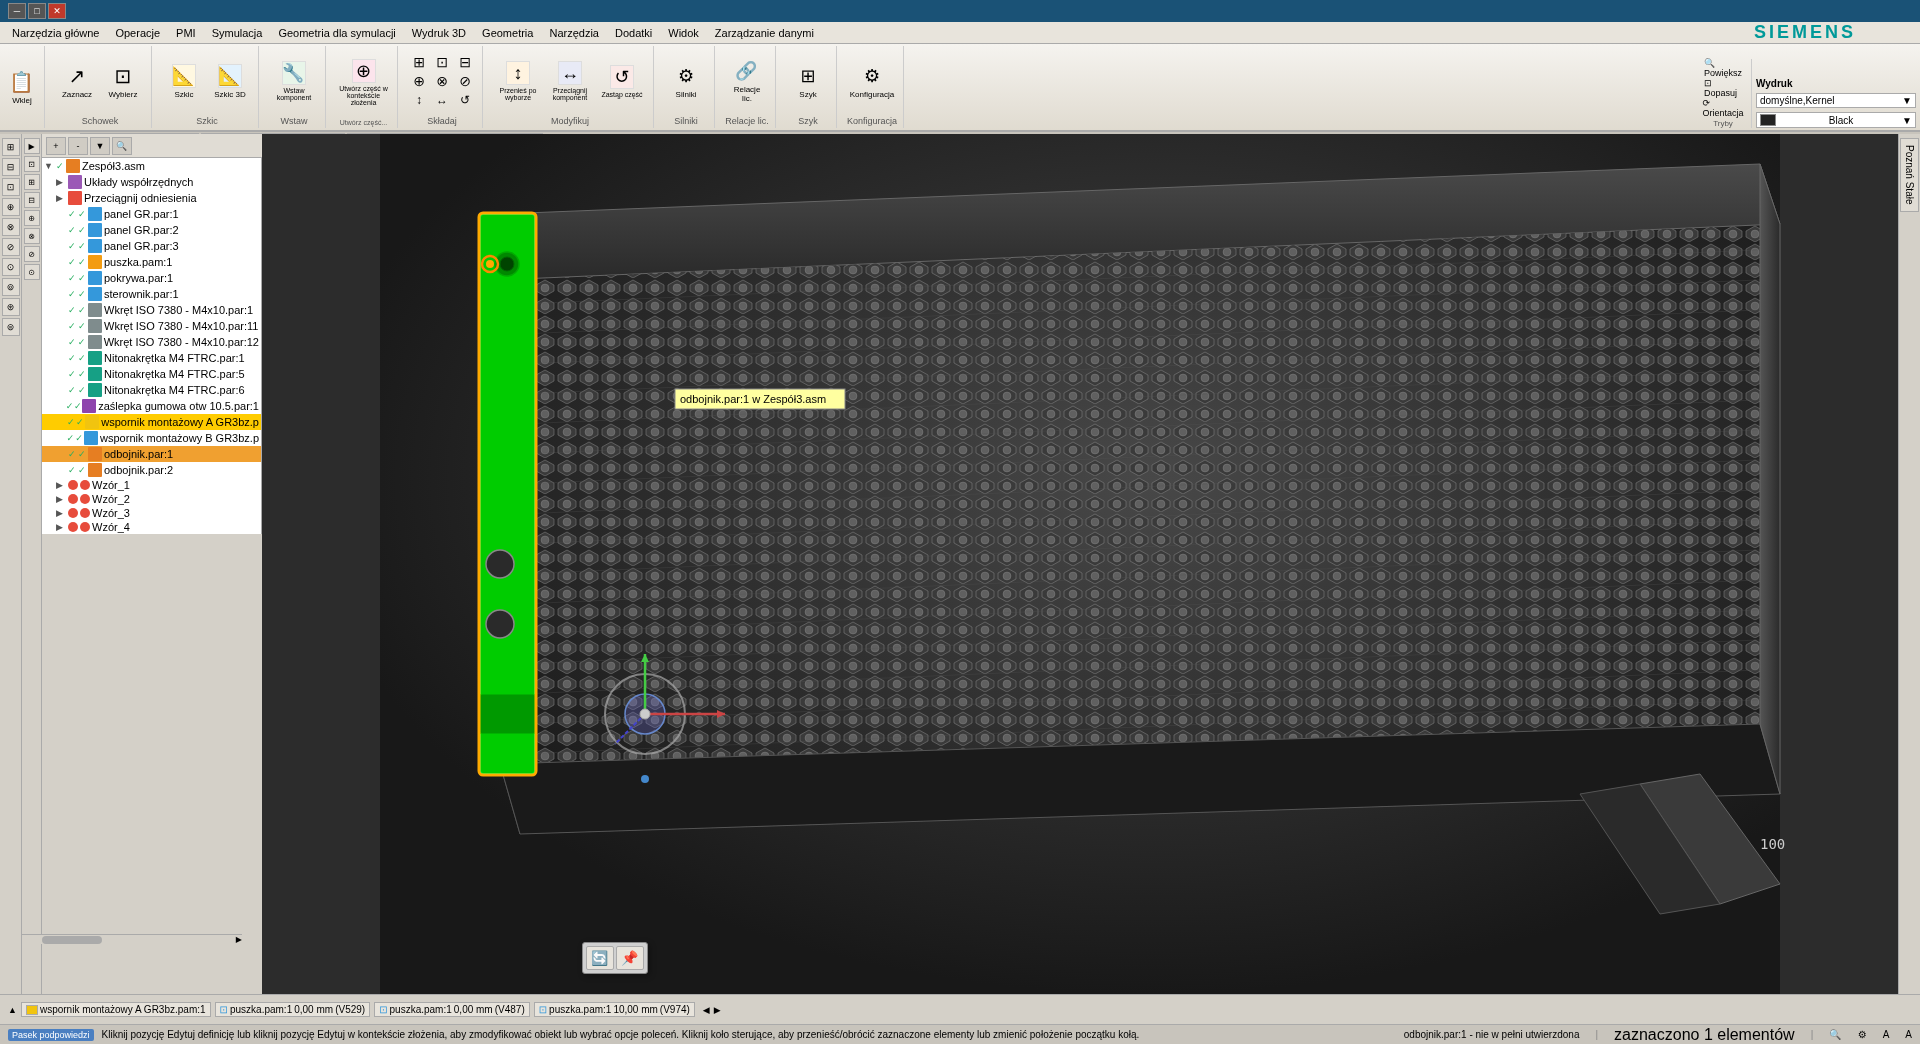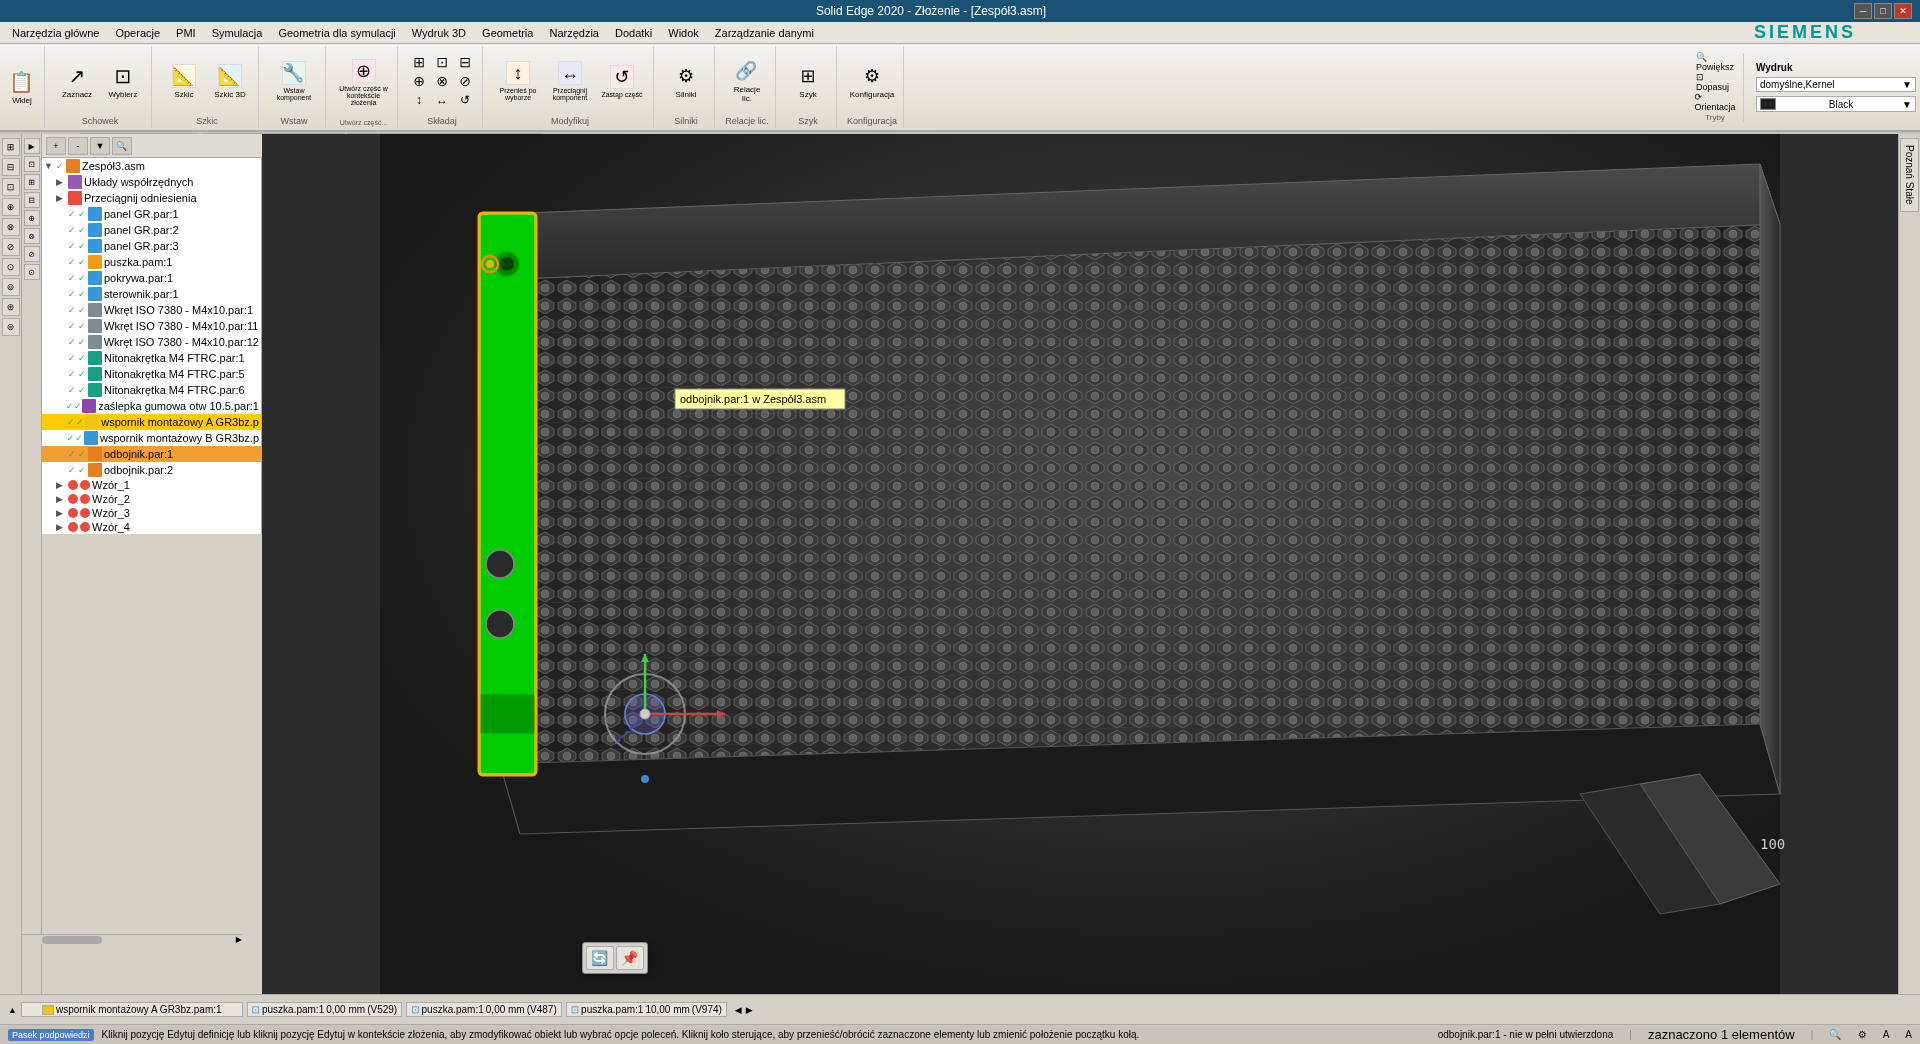--- a/index.html
+++ b/index.html
@@ -198,21 +198,21 @@
     
     #component-panel {
       height: 30px;
       display: flex;
       align-items: center;
       padding: 2px 8px;
       gap: 4px;
       font-size: 10px;
       border-bottom: 1px solid #aaa;
     }
-    .comp-item { display: flex; align-items: center; gap: 2px; padding: 1px 20px; background: #e8e4dc; border: 1px solid #aaa; cursor: pointer; }
+    .comp-item { display: flex; align-items: center; gap: 2px; padding: 1px 4px; background: #e8e4dc; border: 1px solid #aaa; cursor: pointer; }
 
     
     .mini-toolbar {
       position: absolute;
       bottom: 40px;
       left: 280px;
       display: flex;
       gap: 2px;
       background: rgba(255,255,255,0.8);
       border: 1px solid #888;
@@ -247,21 +247,20 @@
       background: #d4d0c8;
       border-top: 1px solid #aaa;
       display: flex;
       align-items: center;
     }
   </style>
 </head>
 <body>
 
 <div id="title-bar">
-  <div style="flex:1;text-align:center;font-size:12px;">Solid Edge 2020 - Złożenie - [Zespół3.asm]</div>
   <div class="win-controls">
     <div class="win-btn">─</div>
     <div class="win-btn">□</div>
     <div class="win-btn close">✕</div>
   </div>
 </div>
 
 <div id="menu-bar">
   <div class="menu-item">Narzędzia główne</div>
   <div class="menu-item">Operacje</div>
@@ -408,21 +407,21 @@
   <div class="ribbon-group">
     <div class="ribbon-buttons">
       <div class="ribbon-btn">
         <div class="icon" style="font-size:18px;display:flex;align-items:center;justify-content:center;">⚙</div>
         <div style="font-size:8px;">Konfiguracja</div>
       </div>
     </div>
     <div class="ribbon-group-label">Konfiguracja</div>
   </div>
 
-  <div style="margin-left:auto;display:flex;align-items:center;gap:12px;">
+  <div style="margin-left:auto;display:flex;align-items:flex-end;gap:4px;">
     <div style="display:flex;flex-direction:column;gap:2px;border-right:1px solid #ccc;padding-right:8px;">
       <div class="ribbon-btn-small" style="width:40px;height:18px;font-size:9px;">🔍 Powiększ</div>
       <div class="ribbon-btn-small" style="width:40px;height:18px;font-size:9px;">⊡ Dopasuj</div>
       <div class="ribbon-btn-small" style="width:40px;height:18px;font-size:9px;">⟳ Orientacja</div>
       <div style="font-size:8px;color:#555;text-align:center;">Tryby</div>
     </div>
 
     <div style="display:flex;flex-direction:column;gap:4px;width:160px;">
       <div style="font-size:10px;font-weight:bold;">Wydruk</div>
       <div class="style-dropdown">
@@ -822,21 +821,21 @@
   <div id="status-bar">
     <div class="status-item">
       <span style="background:#4a7fc1;color:#fff;padding:1px 4px;font-size:9px;border-radius:2px;">Pasek podpowiedzi</span>
     </div>
     <div class="status-item">
       <span style="font-size:10px;">Kliknij pozycję Edytuj definicję lub kliknij pozycję Edytuj w kontekście złożenia, aby zmodyfikować obiekt lub wybrać opcje poleceń. Kliknij koło sterujące, aby przenieść/obrócić zaznaczone elementy lub zmienić położenie początku kołą.</span>
     </div>
     <div style="margin-left:auto;display:flex;gap:16px;align-items:center;">
       <span style="font-size:10px;">odbojnik.par:1 - nie w pełni utwierzdona</span>
       <span class="status-sep">|</span>
-      <span style="font-size:13px;text-align:right;">zaznaczono 1 elementów</span>
+      <span style="font-size:16px;text-align:right;">zaznaczono 1 elementów</span>
       <span class="status-sep">|</span>
 
       <div style="font-size:10px;cursor:pointer;">🔍</div>
       <div style="font-size:10px;cursor:pointer;">⚙</div>
       <div style="font-size:10px;cursor:pointer;">A</div>
       <div style="font-size:10px;cursor:pointer;">A</div>
     </div>
   </div>
 </div>
 

